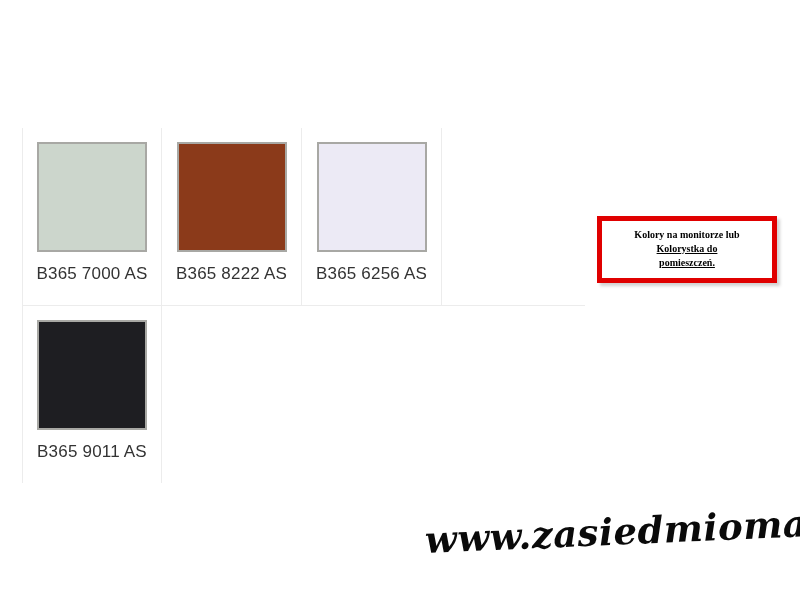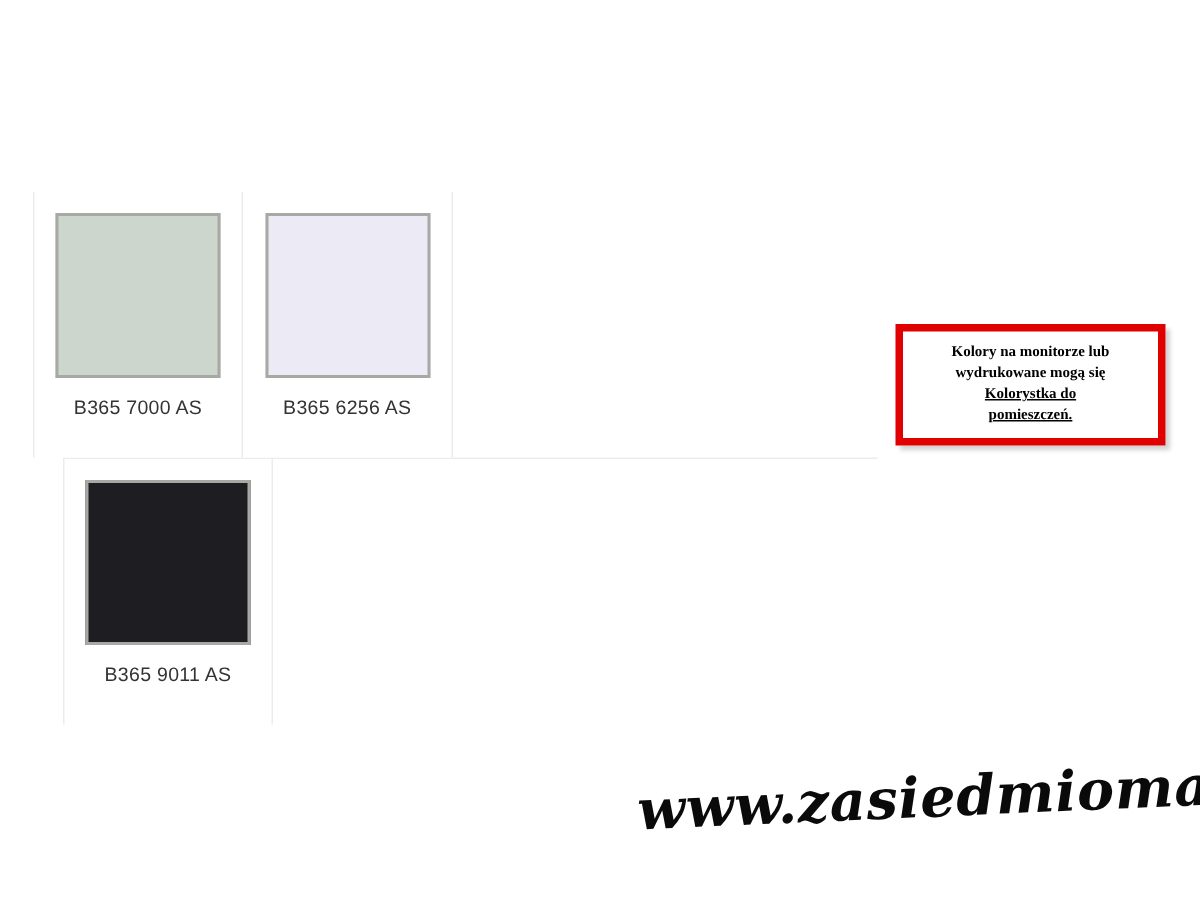--- a/index.html
+++ b/index.html
@@ -32,21 +32,20 @@
   }
 
   .swatch-row {
     display: flex;
     flex-direction: row;
     align-items: flex-start;
   }
 
   .swatch-row.row-divider {
     border-top: 1px solid #ececec;
-    margin-left: 20px;
   }
 
   .swatch-cell {
     width: 140px;
     height: 177px;
     box-sizing: border-box;
     border-right: 1px solid #ececec;
     padding-top: 14px;
     display: flex;
     flex-direction: column;
@@ -65,21 +64,21 @@
   .swatch-chip {
     width: 110px;
     height: 110px;
     box-sizing: border-box;
     border: 2px solid #a8a8a4;
     background: #ffffff;
   }
 
   .swatch-label {
     margin-top: 12px;
-    font-size: 13px;
+    font-size: 17px;
     color: #333333;
     letter-spacing: 0.2px;
     white-space: nowrap;
     font-family: "Liberation Sans", sans-serif;
   }
 
   
   #warning-note {
     position: absolute;
     left: 597px;
@@ -132,20 +131,24 @@
   <div id="swatch-grid">
 
     <div class="swatch-row">
 
       <div class="swatch-cell first-cell">
         <div class="swatch-chip" style="background:#ccd6cc;"></div>
         <div class="swatch-label">B365 7000 AS</div>
       </div>
 
 
+      <div class="swatch-cell">
+        <div class="swatch-chip" style="background:#8b3a1a;"></div>
+        <div class="swatch-label">B365 8222 AS</div>
+      </div>
 
       <div class="swatch-cell">
         <div class="swatch-chip" style="background:#eceaf5;"></div>
         <div class="swatch-label">B365 6256 AS</div>
       </div>
 
     </div>
 
     <div class="swatch-row row-divider">
 
@@ -155,20 +158,19 @@
       </div>
 
       <div class="swatch-cell empty-cell"></div>
 
     </div>
 
   </div>
 
   <div id="warning-note">
     <div class="warning-line">Kolory na monitorze lub</div>
-    <div class="warning-line">wydrukowane mogą się</div>
     <div class="warning-line underline">Kolorystka do</div>
     <div class="warning-line underline">pomieszczeń.</div>
   </div>
 
   <div id="watermark">www.zasiedmioma.pl</div>
 
 </div>
 
 </body></html>

